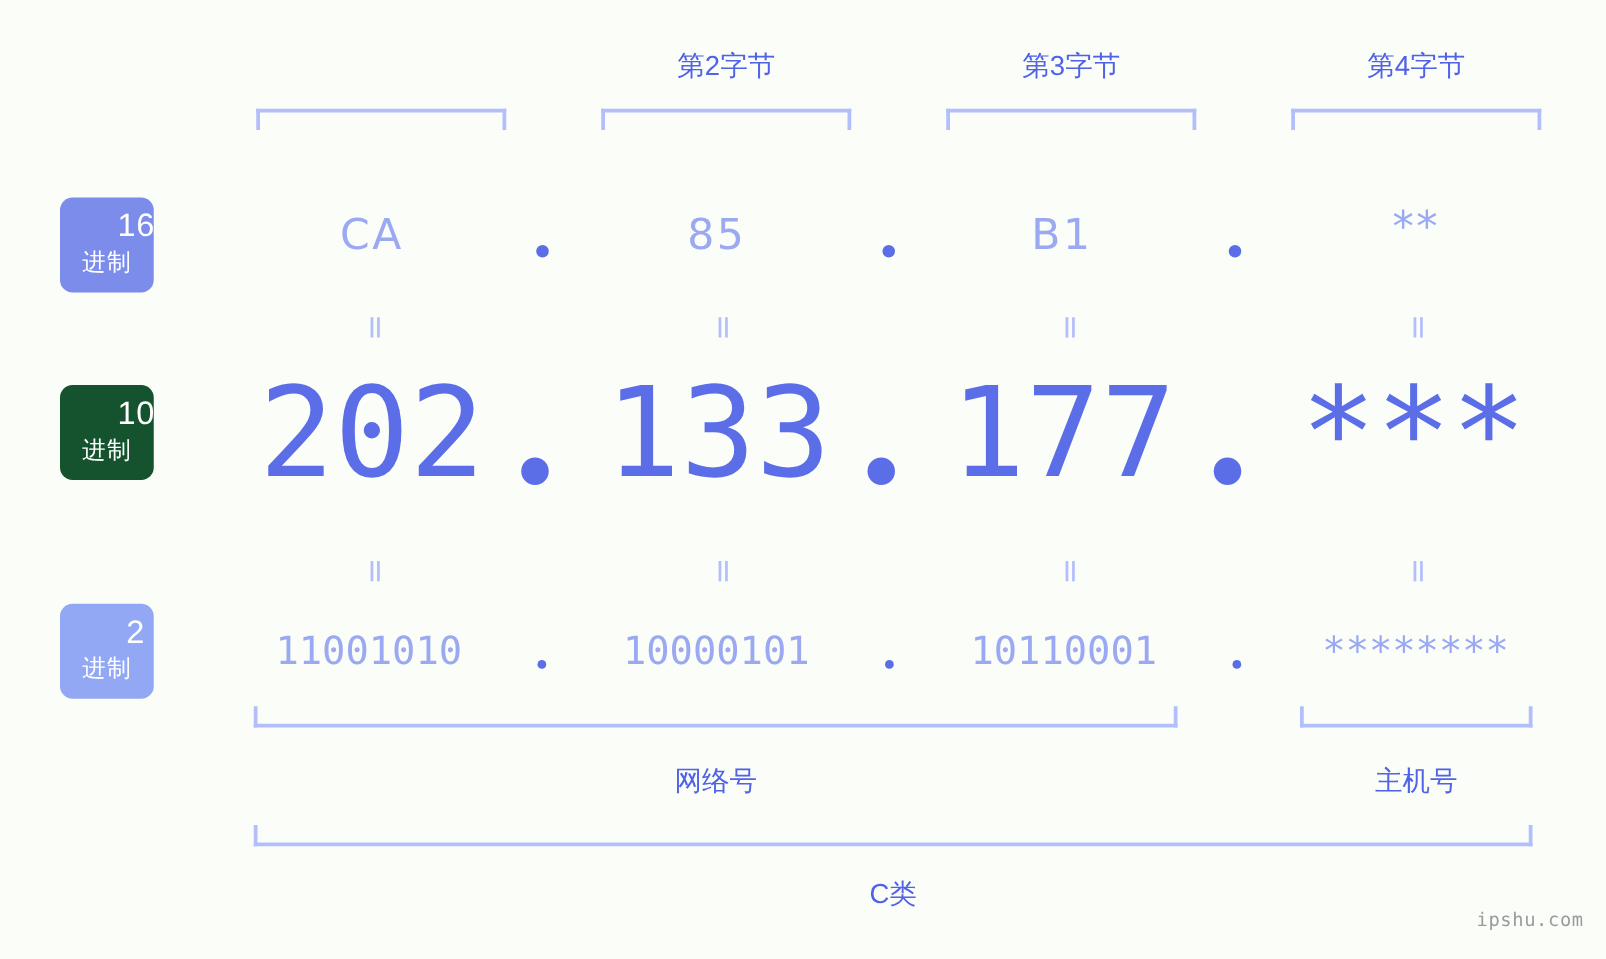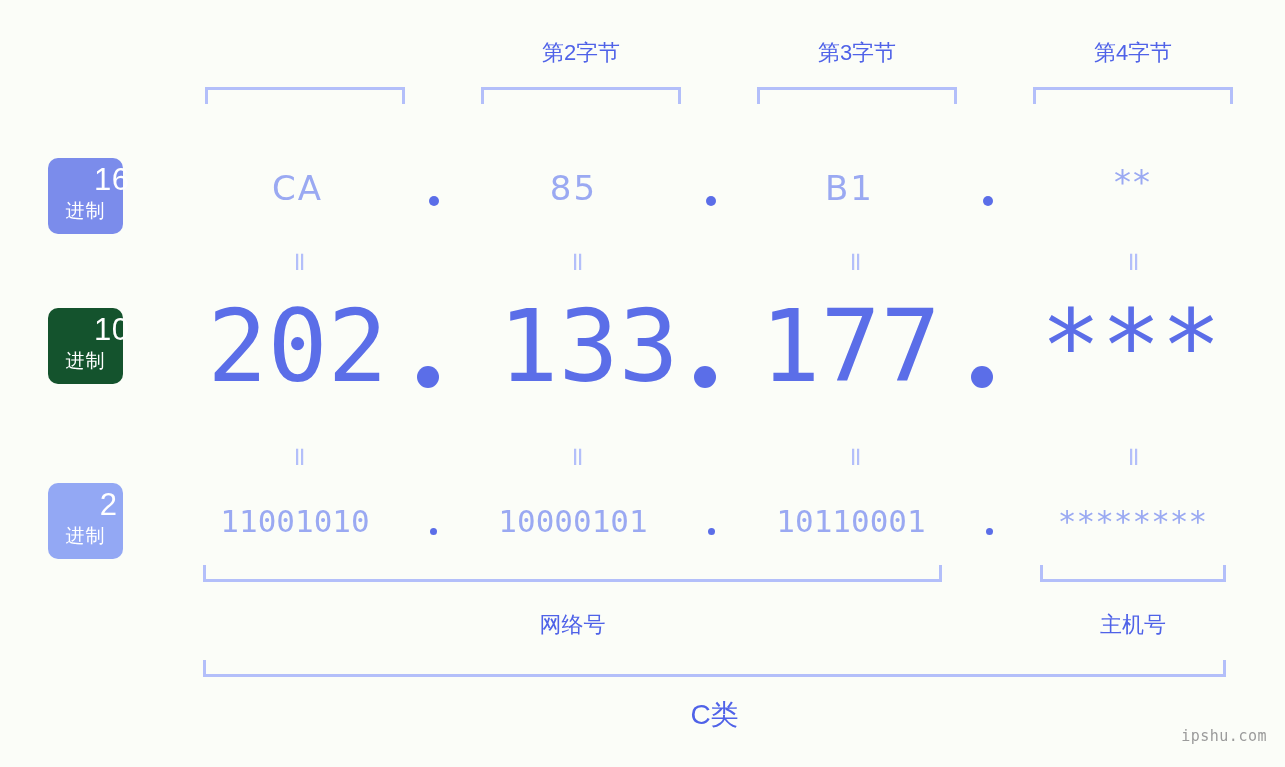--- a/index.html
+++ b/index.html
@@ -62,21 +62,21 @@
     height: 76px;
     border-radius: 10px;
     color: #ffffff;
     text-align: center;
     box-sizing: border-box;
     padding-top: 4px;
     font-family: "Liberation Sans", sans-serif;
   }
   .badge .num {
     display: block;
-    font-size: 31px;
+    font-size: 26px;
     line-height: 36px;
     font-weight: 400;
     letter-spacing: 0.5px;
     margin-left: 46px;
   }
   .badge .sys {
     display: block;
     font-size: 19px;
     line-height: 26px;
     letter-spacing: 1px;
@@ -141,21 +141,21 @@
     text-align: center;
     font-size: 22px;
     line-height: 30px;
     color: #4f62e8;
     font-family: "Liberation Sans", sans-serif;
     white-space: nowrap;
   }
   .class-label {
     position: absolute;
     text-align: center;
-    font-size: 28px;
+    font-size: 22px;
     line-height: 30px;
     color: #4f62e8;
     font-family: "Liberation Sans", sans-serif;
     white-space: nowrap;
   }
 
   
   .watermark {
     position: absolute;
     right: 18px;
@@ -209,21 +209,21 @@
   <div class="val-hex" style="left:1033px; top:152px; width:200px;">**</div>
 
   <div class="eq" style="left:290px; top:248px;">=</div>
   <div class="eq" style="left:568px; top:248px;">=</div>
   <div class="eq" style="left:846px; top:248px;">=</div>
   <div class="eq" style="left:1124px; top:248px;">=</div>
 
   <div class="val-dec" style="left:195px; top:292px; width:205px;">202</div>
   <div class="dot dot-dec" style="left:417px; top:366px;"></div>
 
-  <div class="val-dec" style="left:486px; top:292px; width:205px;">133</div>
+  <div class="val-dec" style="left:472px; top:292px; width:205px;">133</div>
   <div class="dot dot-dec" style="left:694px; top:366px;"></div>
 
   <div class="val-dec" style="left:748px; top:292px; width:205px;">177</div>
   <div class="dot dot-dec" style="left:971px; top:366px;"></div>
 
   <div class="val-dec" style="left:1026px; top:292px; width:210px;">***</div>
 
   <div class="eq" style="left:290px; top:443px;">=</div>
   <div class="eq" style="left:568px; top:443px;">=</div>
   <div class="eq" style="left:846px; top:443px;">=</div>

